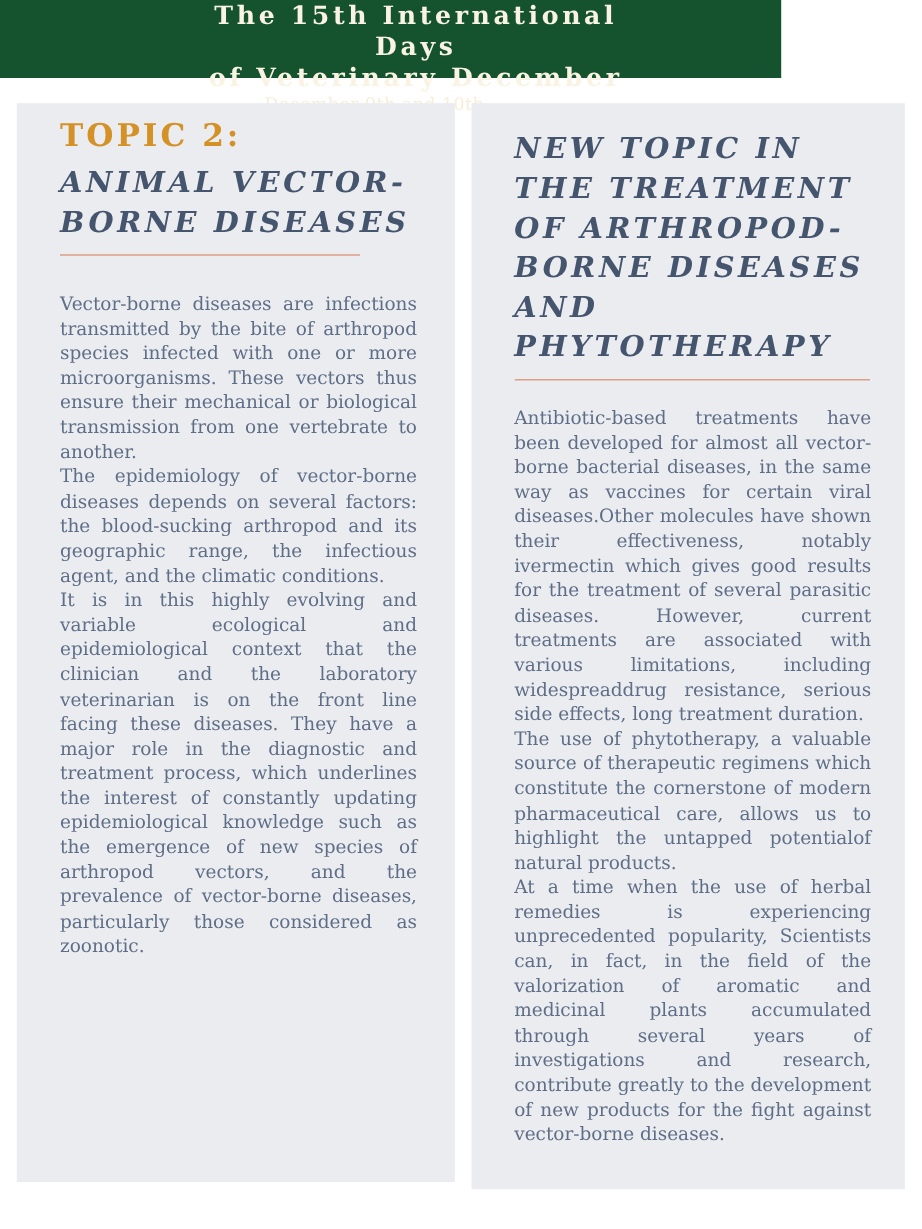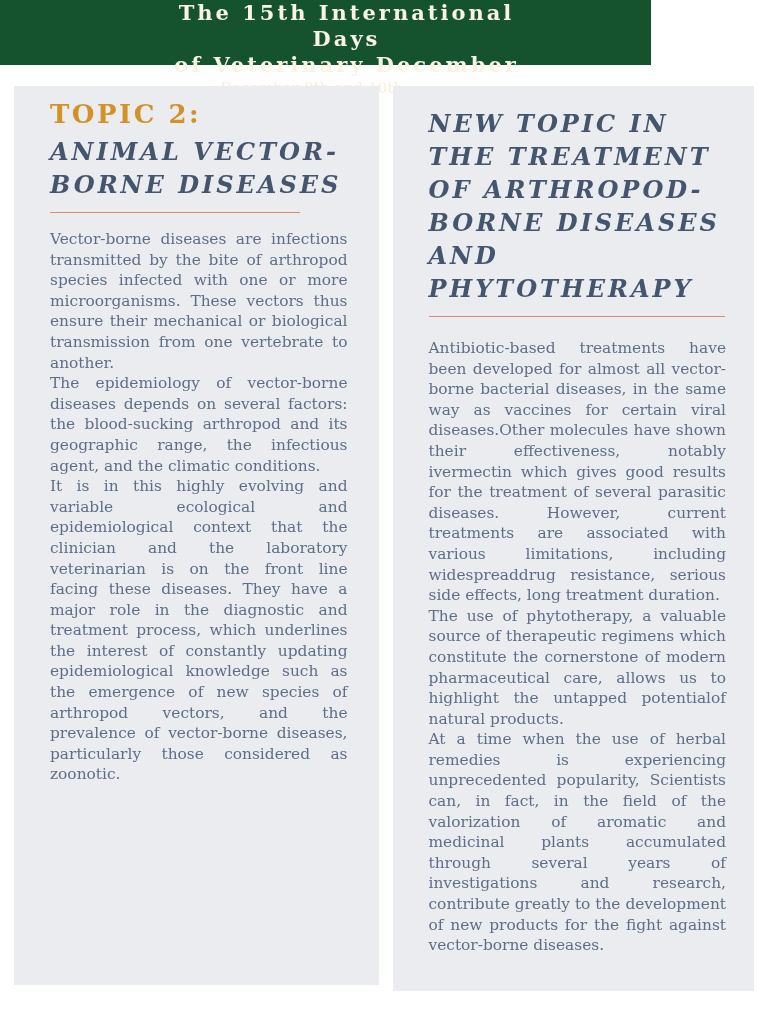--- a/index.html
+++ b/index.html
@@ -87,21 +87,21 @@
   }
   .panel.left  .divider { width: 250px; }
   .panel.right .divider { width: 296px; }
 
   .body-text {
     color: #5F6E87;
     font-size: 15.4px;
     line-height: 20.6px;
     text-align: justify;
   }
-  .panel.left  .body-text { margin-top: 16px; }
+  .panel.left  .body-text { margin-top: 30px; }
   .panel.right .body-text { margin-top: 21px; }
   .body-text p { margin: 0; }
 </style>
 </head>
 <body>
 
 <div class="page">
 
   <header class="top-bar">
     <div class="title-block">

